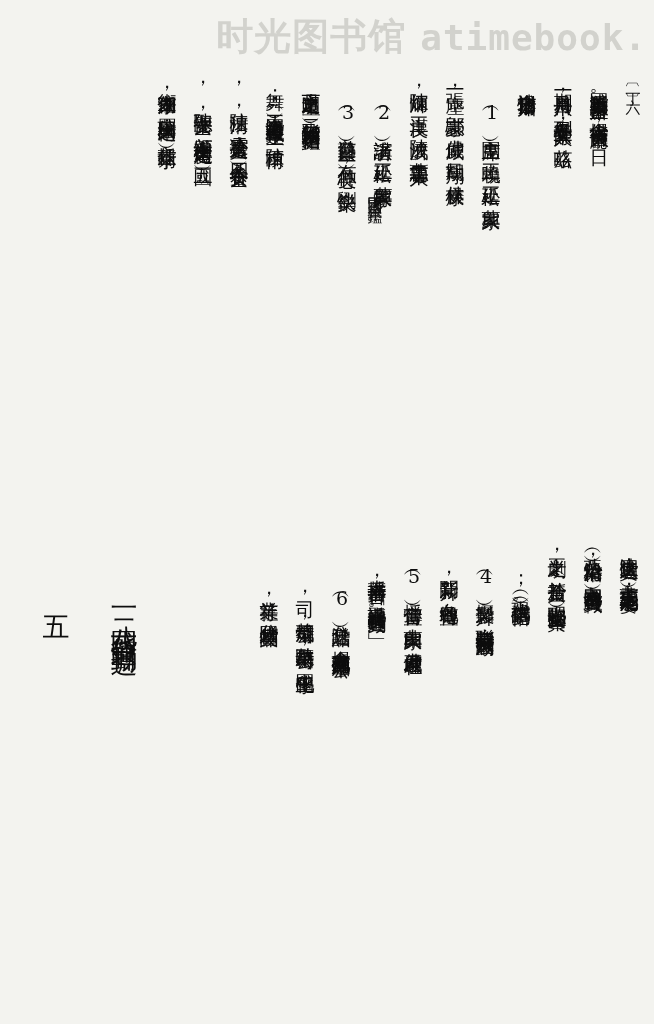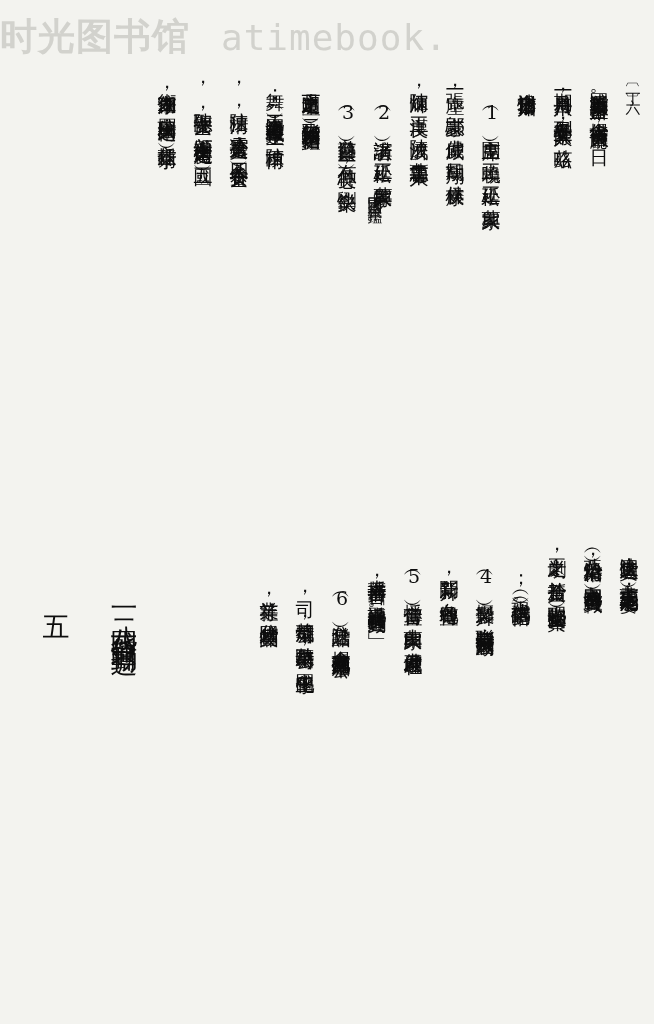--- a/index.html
+++ b/index.html
@@ -25,34 +25,33 @@
 
   
   #watermark {
     position: absolute;
     left: 0;
     top: 6px;
     width: 647px;
     height: 62px;
     display: flex;
     align-items: center;
-    justify-content: flex-start;
+    justify-content: flex-end;
     pointer-events: none;
-    gap: 17px;
   }
   #watermark .wm-cn {
     font-family: "DejaVu Sans", sans-serif;
     font-weight: bold;
     font-size: 37px;
     color: #d2d2cd;
     letter-spacing: 1px;
   }
   #watermark .wm-en {
     font-family: "DejaVu Sans Mono", monospace;
-    font-weight: normal;
+    font-weight: bold;
     font-size: 36px;
     color: #d2d2cd;
     letter-spacing: 1px;
     margin-left: 14px;
   }
 
   
   .vbody {
     position: absolute;
     top: 64px;

